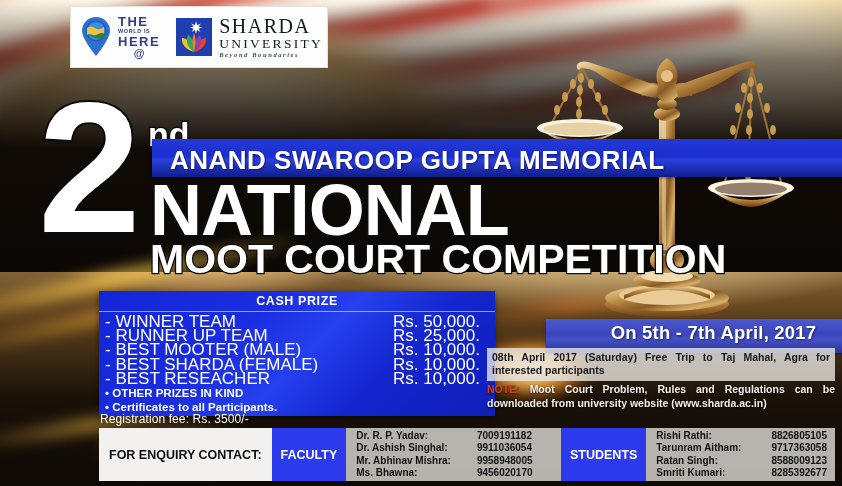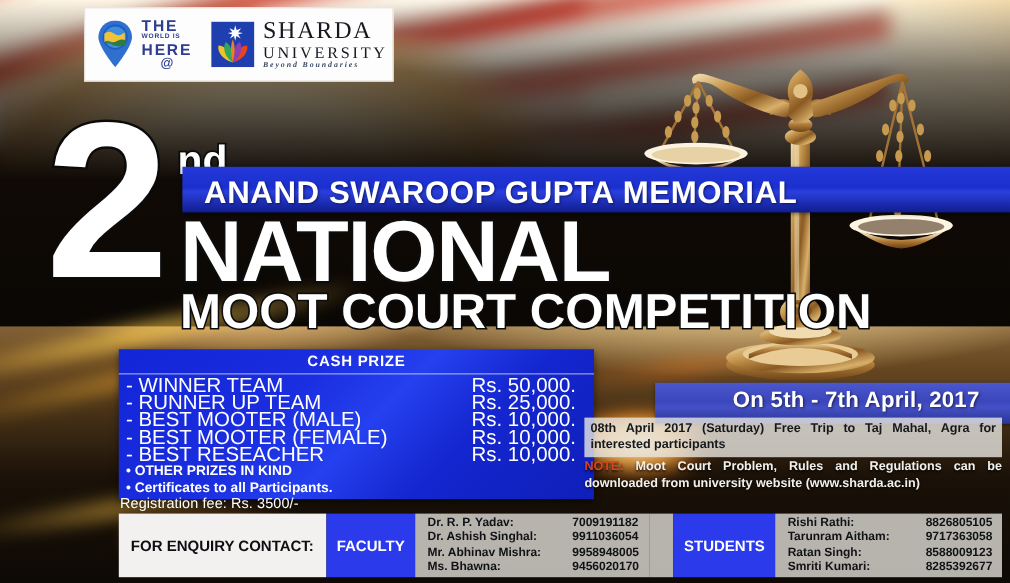--- a/index.html
+++ b/index.html
@@ -374,21 +374,21 @@
       </div>
       <div class="prow">
         <span class="lbl">-  RUNNER UP TEAM</span>
         <span class="amt">Rs. 25,000.</span>
       </div>
       <div class="prow">
         <span class="lbl">-  BEST MOOTER (MALE)</span>
         <span class="amt">Rs. 10,000.</span>
       </div>
       <div class="prow">
-        <span class="lbl">-  BEST MOOTER (FEMALE)</span>
+        <span class="lbl">-  BEST SHARDA (FEMALE)</span>
         <span class="amt">Rs. 10,000.</span>
       </div>
       <div class="prow indent">
         <span class="lbl">-  BEST RESEACHER</span>
         <span class="amt">Rs. 10,000.</span>
       </div>
       <div class="pbullet">• OTHER PRIZES IN KIND</div>
       <div class="pbullet">• Certificates to all Participants.</div>
     </div>
   </div>

